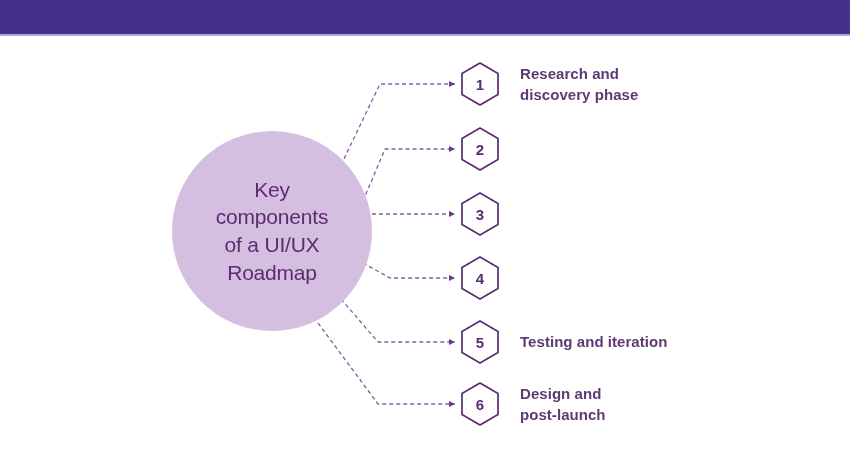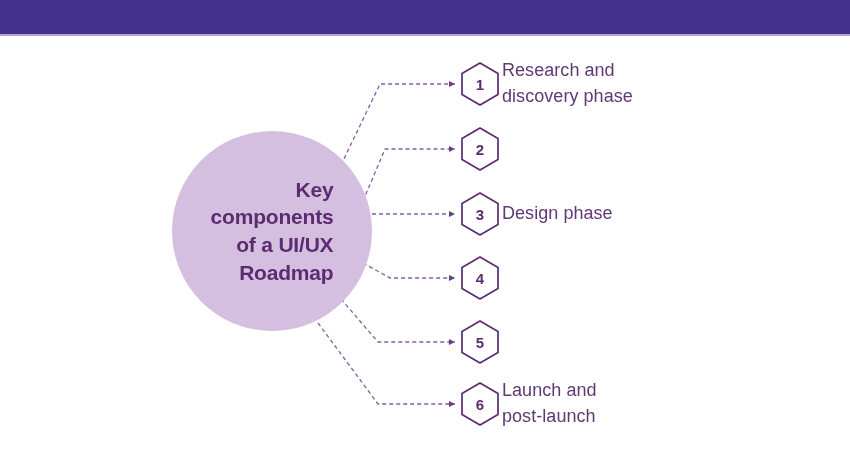--- a/index.html
+++ b/index.html
@@ -83,24 +83,24 @@
     width: 200px;
     height: 200px;
     border-radius: 50%;
     background: #d5bfe0;
     display: flex;
     align-items: center;
     justify-content: center;
     box-sizing: border-box;
   }
   #center-circle-label {
-    text-align: right;
+    text-align: center;
     color: #5b2c6f;
     font-size: 21px;
-    font-weight: bold;
+    font-weight: normal;
     line-height: 1.32;
     letter-spacing: -0.2px;
     padding: 0 14px;
     white-space: pre-line;
   }
 
   
   .step {
     position: absolute;
     left: 458px;
@@ -127,23 +127,24 @@
     width: 44px;
     height: 46px;
     display: flex;
     align-items: center;
     justify-content: center;
     color: #5b2c6f;
     font-size: 15px;
     font-weight: bold;
   }
   .step-label {
+    margin-left: 18px;
     color: #5e3a72;
-    font-size: 18px;
-    font-weight: normal;
+    font-size: 15px;
+    font-weight: bold;
     line-height: 1.42;
     letter-spacing: 0.05px;
     white-space: pre-line;
   }
 </style>
 </head>
 <body>
 
 <div id="header-bar"></div>
 <div id="header-divider"></div>
@@ -196,45 +197,45 @@
     </div>
   </div>
 
   <div class="step" style="top:154px;">
     <div class="hex-badge">
       <svg width="44" height="46" viewBox="0 0 44 46">
         <path d="M22 2 L40 12.5 L40 33.5 L22 44 L4 33.5 L4 12.5 Z" fill="none" stroke="#5b2c6f" stroke-width="1.7" stroke-linejoin="round"></path>
       </svg>
       <span class="hex-number">3</span>
     </div>
-    <div class="step-label">Design phase</div>
   </div>
 
   <div class="step" style="top:218px;">
     <div class="hex-badge">
       <svg width="44" height="46" viewBox="0 0 44 46">
         <path d="M22 2 L40 12.5 L40 33.5 L22 44 L4 33.5 L4 12.5 Z" fill="none" stroke="#5b2c6f" stroke-width="1.7" stroke-linejoin="round"></path>
       </svg>
       <span class="hex-number">4</span>
     </div>
   </div>
 
   <div class="step" style="top:282px;">
     <div class="hex-badge">
       <svg width="44" height="46" viewBox="0 0 44 46">
         <path d="M22 2 L40 12.5 L40 33.5 L22 44 L4 33.5 L4 12.5 Z" fill="none" stroke="#5b2c6f" stroke-width="1.7" stroke-linejoin="round"></path>
       </svg>
       <span class="hex-number">5</span>
     </div>
+    <div class="step-label">Testing and iteration</div>
   </div>
 
   <div class="step" style="top:344px;">
     <div class="hex-badge">
       <svg width="44" height="46" viewBox="0 0 44 46">
         <path d="M22 2 L40 12.5 L40 33.5 L22 44 L4 33.5 L4 12.5 Z" fill="none" stroke="#5b2c6f" stroke-width="1.7" stroke-linejoin="round"></path>
       </svg>
       <span class="hex-number">6</span>
     </div>
-    <div class="step-label">Launch and
+    <div class="step-label">Design and
 post-launch</div>
   </div>
 
 </div>
 
 </body></html>

